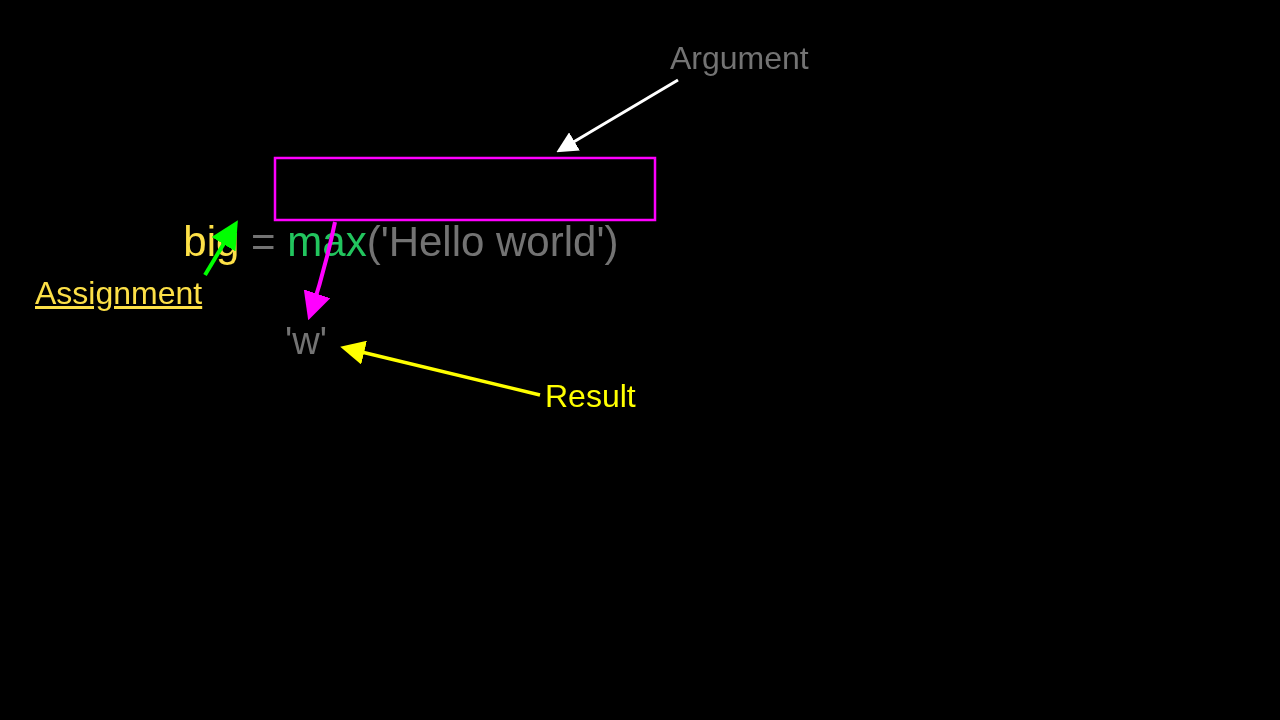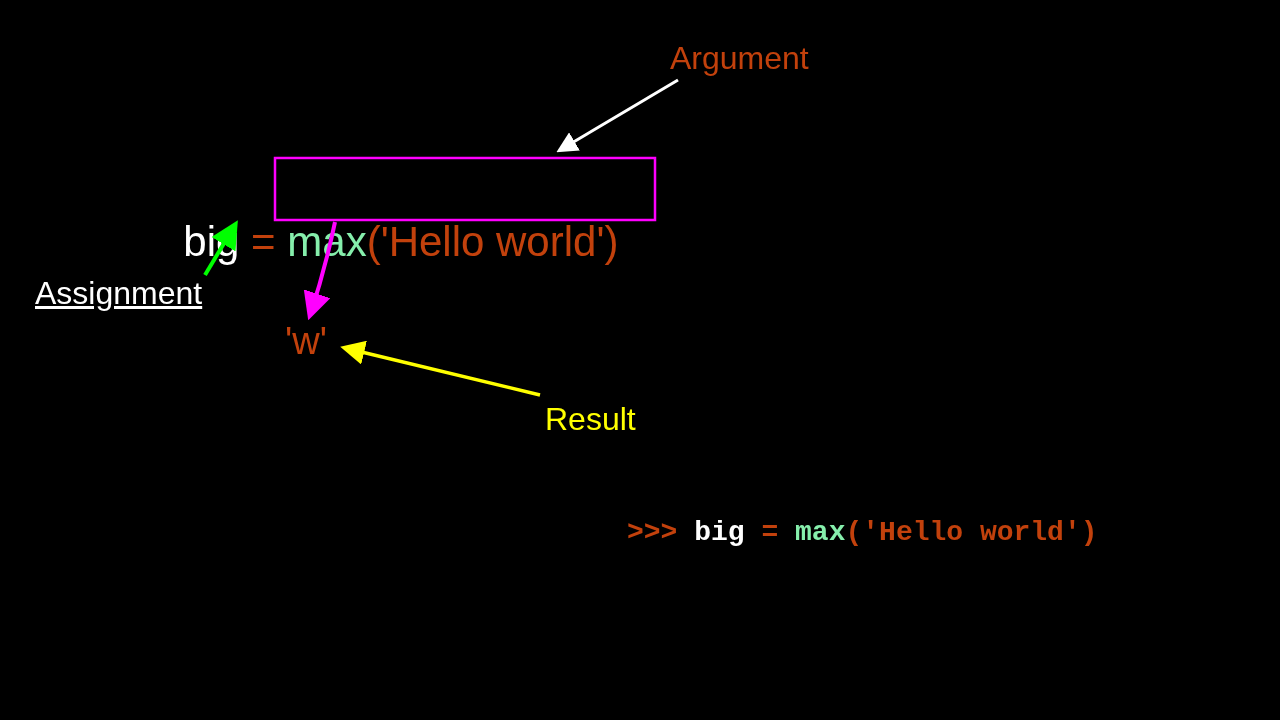--- a/index.html
+++ b/index.html
@@ -6,23 +6,23 @@
     margin: 0;
     padding: 0;
     width: 1280px;
     height: 720px;
     background: #000000;
     font-family: Arial, Helvetica, sans-serif;
     overflow: hidden;
     position: relative;
   }
   .abs { position: absolute; }
-  .white { color: #c2410c; }
-  .green { color: #ffffff; }
-  .magenta { color: #86efac; margin-top: 21px; }
+  .white { color: #737373; }
+  .green { color: #fde047; }
+  .magenta { color: #22c55e; margin-top: 21px; }
   .yellow { color: #ffff00; }
   .code-line {
     font-size: 42px;
     font-family: Arial, Helvetica, sans-serif;
     white-space: pre;
   }
   .label {
     font-size: 32px;
     font-family: Arial, Helvetica, sans-serif;
   }
@@ -50,24 +50,23 @@
 <div class="abs label white" style="left:670px; top:40px;">Argument</div>
 
 <div class="abs code-line" style="left:160px; top:170px;">
   <span class="green">big</span><span class="white"> = </span><span class="magenta">max</span><span class="white">('Hello world')</span>
 </div>
 
 <div class="abs label green" style="left:35px; top:275px;text-decoration:underline;">Assignment</div>
 
 <div class="abs wlabel white" style="left:285px; top:320px;">'w'</div>
 
-<div class="abs label yellow" style="left:545px; top:378px;margin-top:23px;">Result</div>
+<div class="abs label yellow" style="left:545px; top:378px;">Result</div>
 
 <div class="abs term" style="left:627px; top:445px;">
-  <div><span class="white">&gt;&gt;&gt; </span><span class="green">big</span><span class="white"> = </span><span class="magenta">max</span><span class="white">('Hello world')</span></div>
   
   
   
   
 </div>
 
 <svg class="arrows" viewBox="0 0 1280 720">
   <defs>
     <marker id="arrow-white" viewBox="0 0 10 10" refX="8" refY="5" markerWidth="7" markerHeight="7" orient="auto-start-reverse">
       <path d="M 0 0 L 10 5 L 0 10 z" fill="#ffffff"></path>

